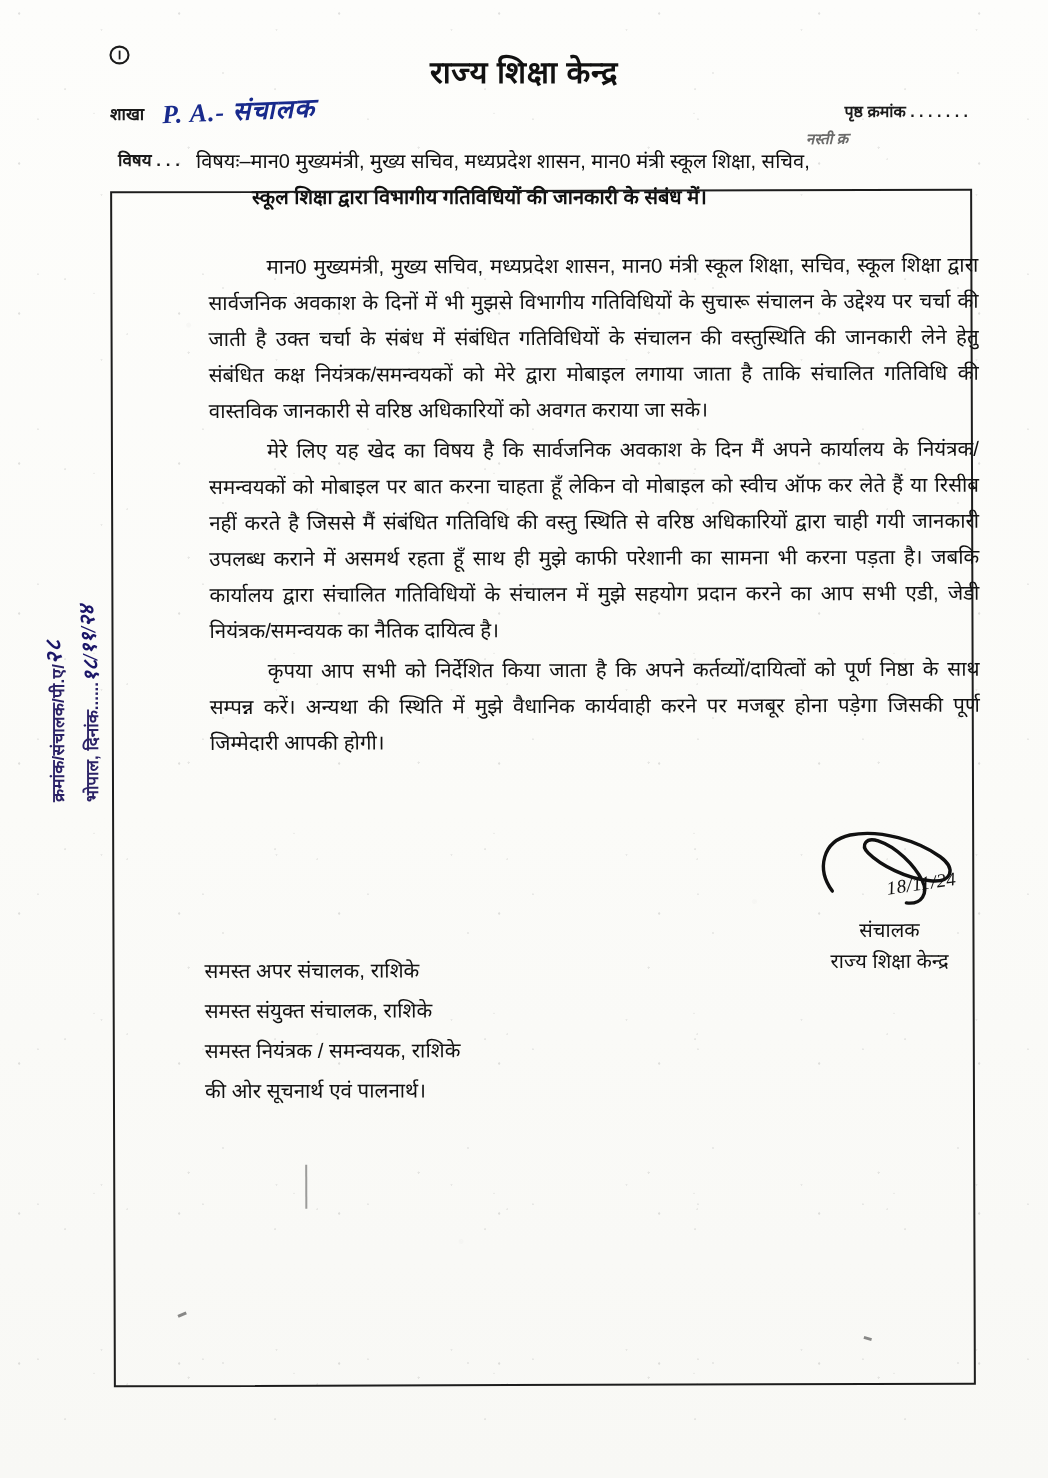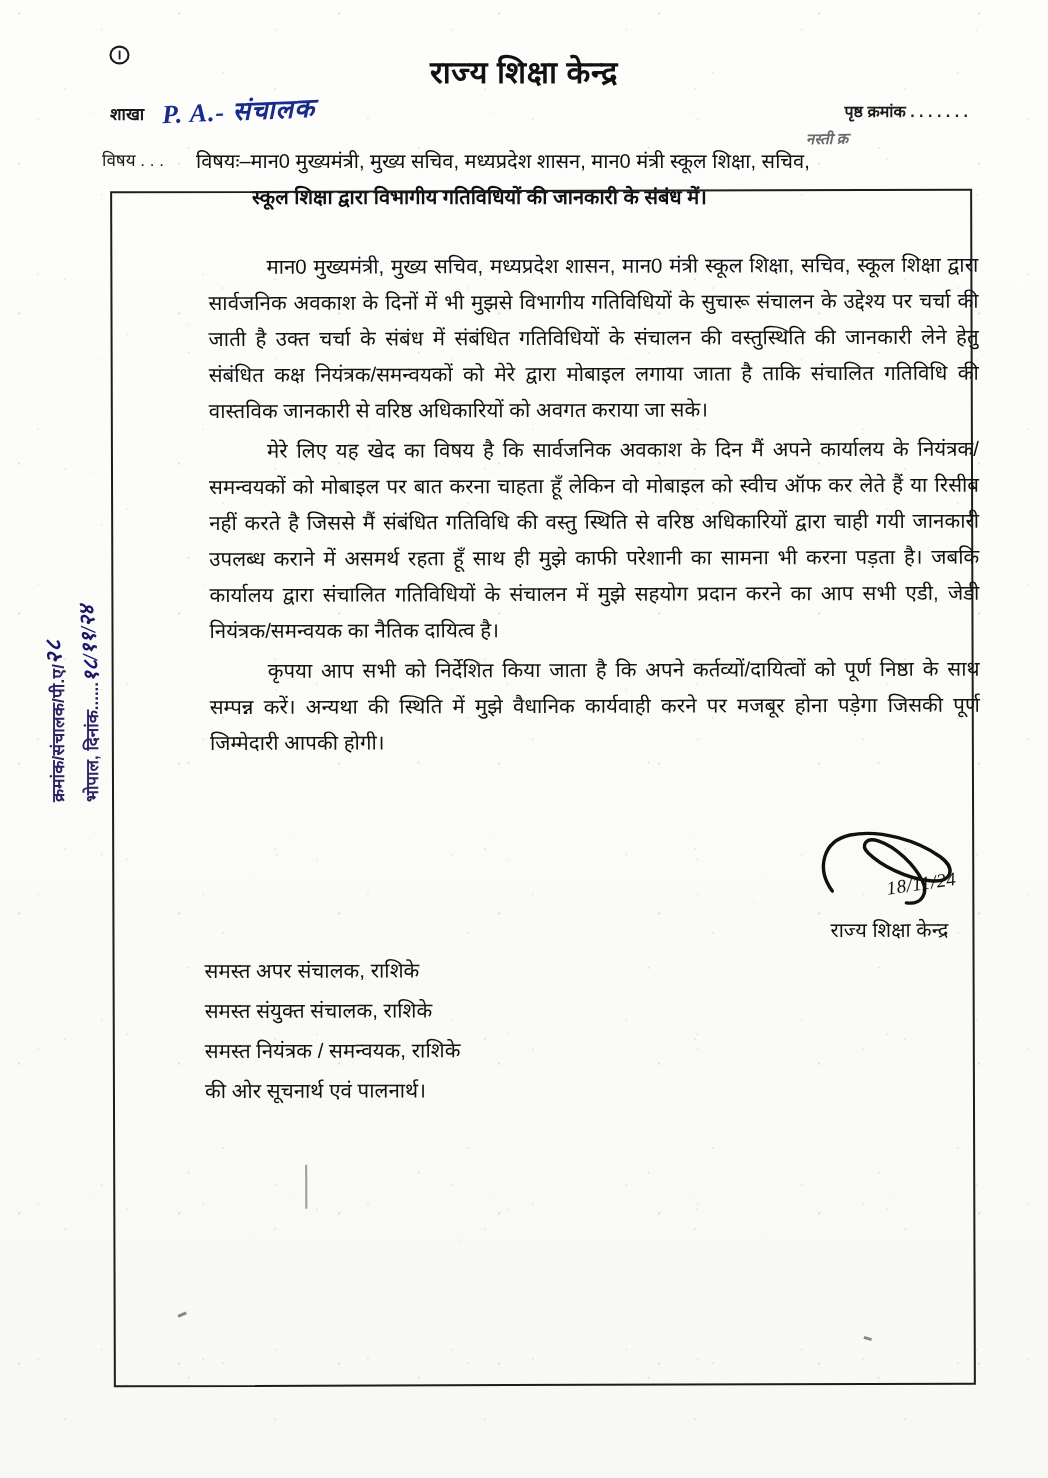--- a/index.html
+++ b/index.html
@@ -107,23 +107,23 @@
     right: 40px; top: 4px;
     font-size: 16px;
     font-weight: 700;
     color: #1a1a1a;
     white-space: nowrap;
   }
 
   
   .vishay-label {
     position: absolute;
-    left: 102px; top: 148px;
+    left: 118px; top: 148px;
     font-size: 17px;
-    font-weight: 400;
+    font-weight: 700;
     color: #1a1a1a;
     text-align: center;
   }
   .subject-l1 {
     position: absolute;
     left: 196px; top: 147px;
     right: 36px;
     font-size: 20px;
     font-weight: 400;
     color: #101010;
@@ -324,20 +324,21 @@
     <div class="sign-block">
       <div class="sign-scribble">
         <svg width="170" height="92" viewBox="0 0 170 92" aria-hidden="true">
           <path d="M22 66 C6 44, 12 16, 40 10 C70 4, 108 16, 130 32
                    C146 44, 142 58, 120 56 C96 54, 70 40, 58 28
                    C50 20, 56 12, 68 16 C86 22, 104 40, 112 56
                    C118 68, 112 80, 96 78" fill="none" stroke="#111" stroke-width="3.4" stroke-linecap="round"></path>
         </svg>
         <span class="sign-date">18/11/24</span>
       </div>
+      <div class="sign-desig">संचालक</div>
       <div class="sign-org">राज्य शिक्षा केन्द्र</div>
     </div>
 
     <div class="recipients">
       <div>समस्त अपर संचालक, राशिके</div>
       <div>समस्त संयुक्त संचालक, राशिके</div>
       <div>समस्त नियंत्रक / समन्वयक, राशिके</div>
       <div>की ओर सूचनार्थ एवं पालनार्थ।</div>
     </div>
 

